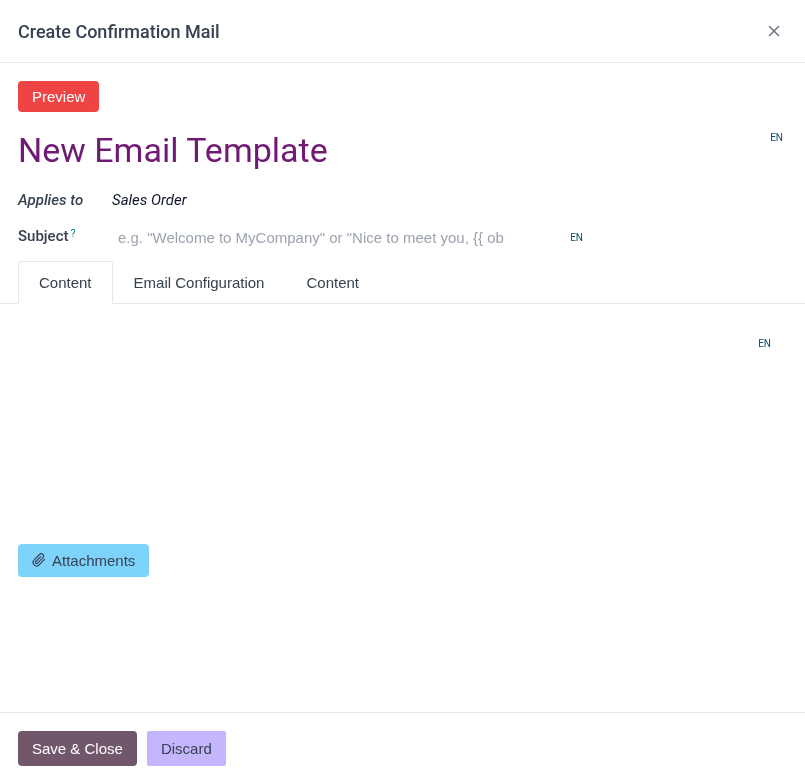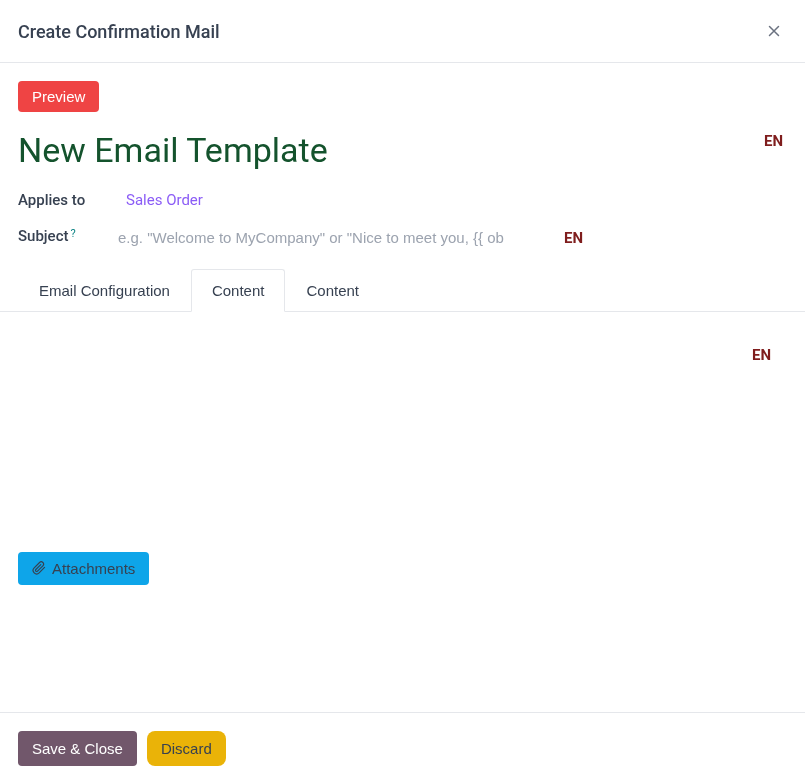--- a/index.html
+++ b/index.html
@@ -64,48 +64,49 @@
     }
     .template-name-row {
       display: flex;
       align-items: flex-start;
       justify-content: space-between;
       margin-bottom: 20px;
     }
     .template-name {
       font-size: 34px;
       font-weight: 400;
-      color: #14532d;
+      color: #701a75;
       line-height: 1.2;
     }
     .en-badge {
-      color: #7f1d1d;
-      font-size: 15px;
-      font-weight: 700;
+      color: #0c4a6e;
+      font-size: 10px;
+      font-weight: 400;
       cursor: pointer;
       padding: 2px 4px;
     }
     .field-row {
       display: flex;
       align-items: center;
       margin-bottom: 18px;
-      gap: 36px;
+      gap: 22px;
+      font-style: italic;
     }
     .field-row .field-label {
       min-width: 72px;
       margin-bottom: 0;
     }
     .field-value {
       font-size: 15px;
-      color: #8b5cf6;
+      color: #0f172a;
     }
     .subject-row {
       display: flex;
       align-items: center;
-      margin-bottom: 20px;
+      margin-bottom: 12px;
       position: relative;
     }
     .subject-label-wrap {
       display: flex;
       align-items: flex-start;
       min-width: 100px;
     }
     .help-icon {
       color: #0d8485;
       font-size: 11px;
@@ -155,21 +156,21 @@
       position: relative;
       min-height: 240px;
       padding-top: 20px;
     }
     .content-en {
       position: absolute;
       top: 32px;
       right: 12px;
     }
     .attachments-btn {
-      background: #0ea5e9;
+      background: #7dd3fc;
       border: none;
       padding: 8px 14px;
       border-radius: 4px;
       font-size: 15px;
       color: #374151;
       cursor: pointer;
       display: inline-flex;
       align-items: center;
       gap: 6px;
     }
@@ -192,25 +193,25 @@
       background: #71576b;
       color: #ffffff;
       border: none;
       padding: 9px 14px;
       border-radius: 4px;
       font-size: 15px;
       font-weight: 500;
       cursor: pointer;
     }
     .discard-btn {
-      background: #eab308;
+      background: #c4b5fd;
       color: #374151;
       border: none;
       padding: 9px 14px;
-      border-radius: 8px;
+      border-radius: 2px;
       font-size: 15px;
       cursor: pointer;
     }
   </style>
 </head>
 <body>
 
 <div class="modal-header">
   <span class="modal-title">Create Confirmation Mail</span>
   <button class="close-btn">
@@ -239,22 +240,22 @@
   <div class="subject-row">
     <div class="subject-label-wrap">
       <span class="field-label">Subject</span>
       <span class="help-icon">?</span>
     </div>
     <input type="text" class="subject-input" placeholder="e.g. &quot;Welcome to MyCompany&quot; or &quot;Nice to meet you, {{ ob" style="">
     <span class="en-badge subject-en">EN</span>
   </div>
 
   <div class="tabs">
+    <button class="tab active">Content</button>
     <button class="tab">Email Configuration</button>
-    <button class="tab active">Content</button>
     <button class="tab">Content</button>
   </div>
 
   <div class="content-area">
     <span class="en-badge content-en">EN</span>
   </div>
 
   <button class="attachments-btn">
     <svg viewBox="0 0 24 24" fill="none" stroke="#374151" stroke-width="2">
       <path d="M21.44 11.05l-9.19 9.19a6 6 0 01-8.49-8.49l9.19-9.19a4 4 0 015.66 5.66l-9.2 9.19a2 2 0 01-2.83-2.83l8.49-8.48" stroke-linecap="round" stroke-linejoin="round"></path>

